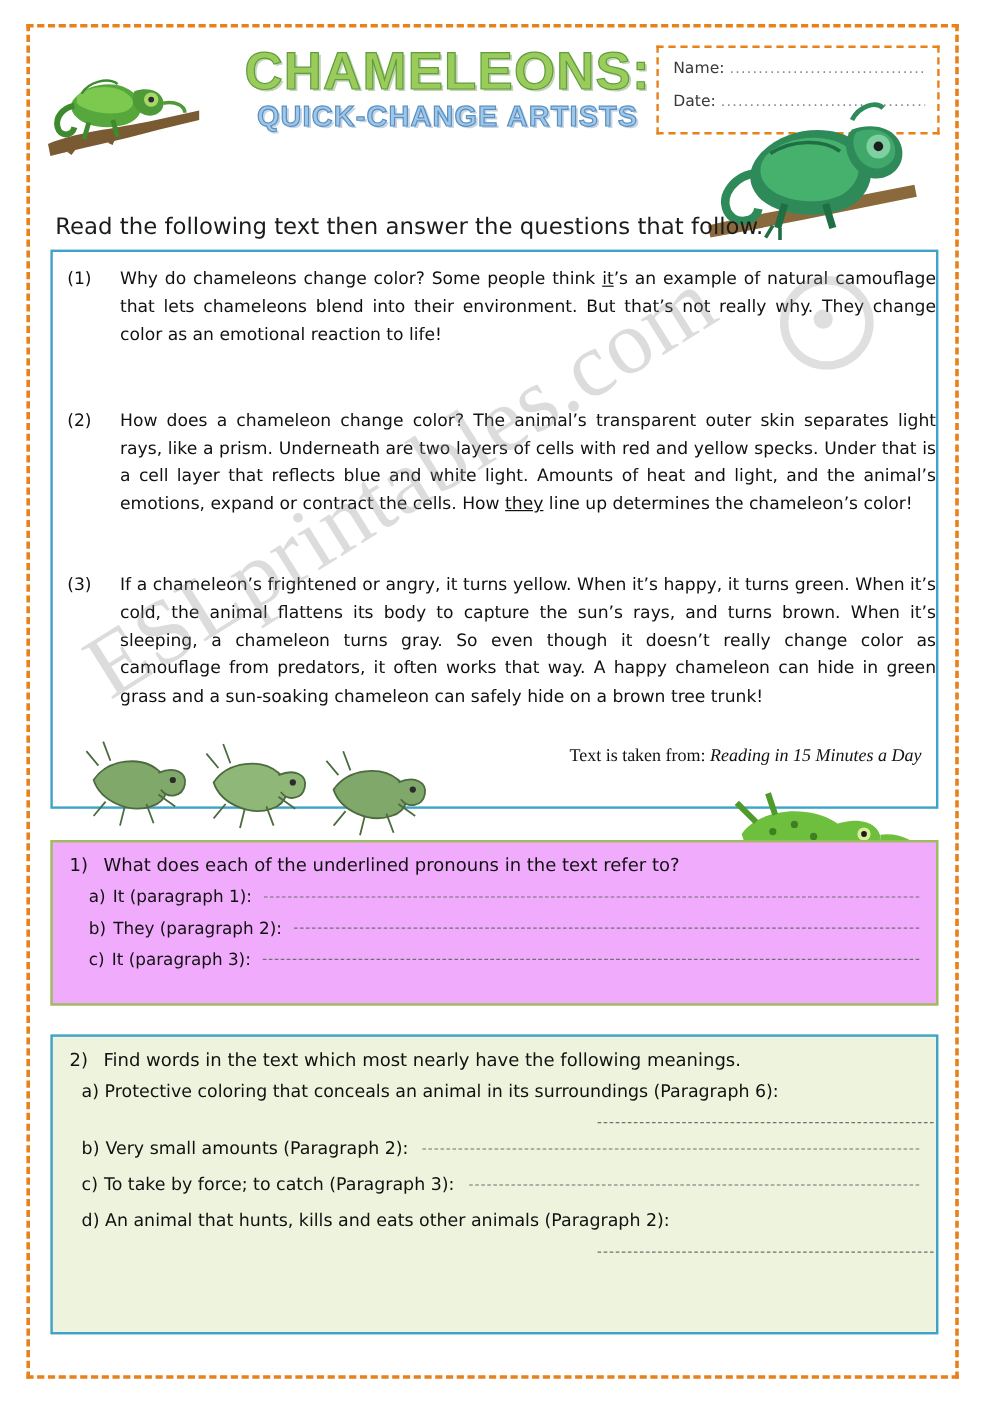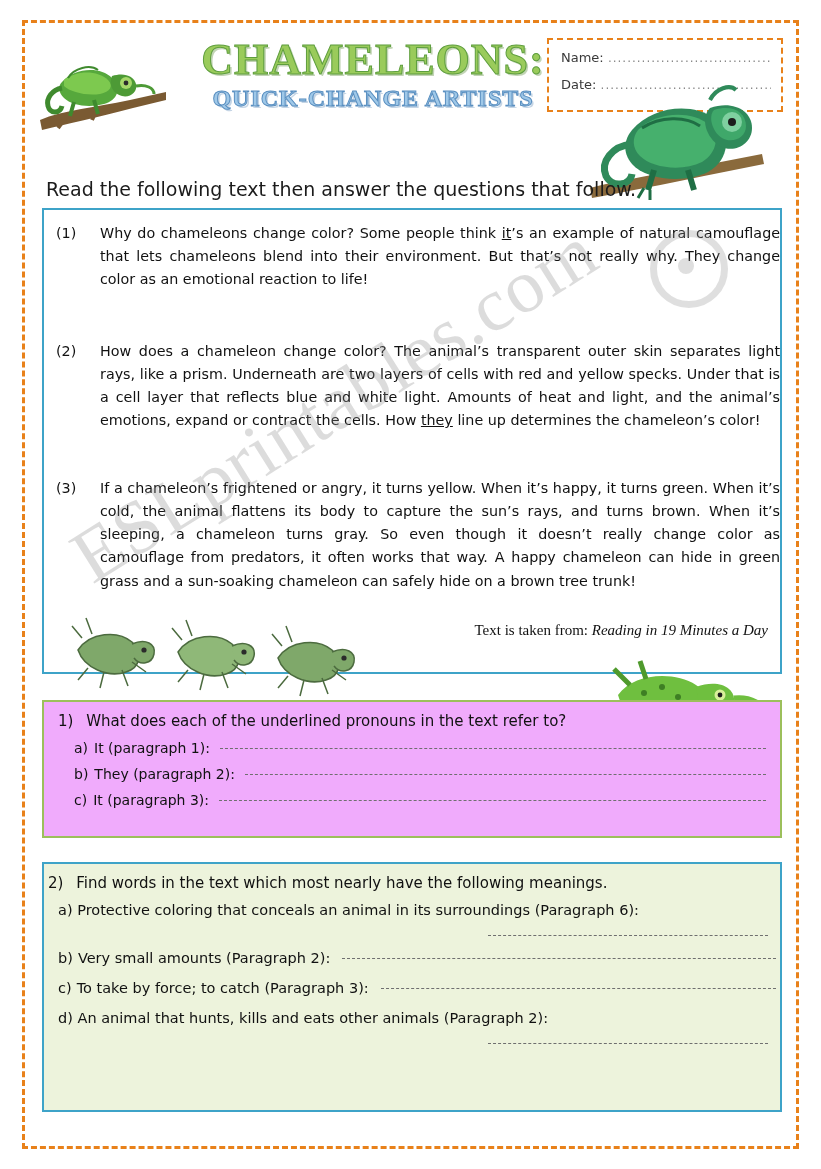--- a/index.html
+++ b/index.html
@@ -44,21 +44,21 @@
   }
 
   .title-block {
     position: absolute;
     left: 120px;
     top: 8px;
     width: 430px;
     text-align: center;
   }
   .title-line1, .title-line2 {
-    font-family: Liberation Serif, serif;
+    font-family: Liberation Sans, sans-serif;
     font-weight: bold;
     letter-spacing: 1px;
     line-height: 1.0;
   }
   .title-line1 {
     font-size: 44px;
     color: #9ACB5B;
     -webkit-text-stroke: 1px #5E9E3E;
     text-shadow: 2px 2px 0 rgba(120,160,90,0.45);
   }
@@ -223,21 +223,21 @@
   
   .qbox2 {
     position: absolute;
     left: 42px;
     top: 862px;
     width: 740px;
     height: 250px;
     border: 2px solid #3EA3C8;
     background: #EDF3DC;
     box-sizing: border-box;
-    padding: 10px 4px;
+    padding: 10px 14px;
   }
   .q2-item {
     font-family: "DejaVu Sans", sans-serif;
     font-size: 14.5px;
     color: #111;
     margin: 0 0 6px 10px;
   }
   .q2-line {
     border-bottom: 1px dashed #6f6f6f;
     height: 1px;
@@ -363,21 +363,21 @@
       <span class="body"><span>How does a chameleon change color? The animal’s transparent outer skin separates light rays, like a prism. Underneath are two layers of cells with red and yellow specks. Under that is a cell layer that reflects blue and white light. Amounts of heat and light, and the animal’s emotions, expand or contract the cells. How </span><u>they</u><span> line up determines the chameleon’s color!</span></span>
     </div>
 
     <div class="para" id="para3">
       <span class="num">(3)</span>
       <span class="body"><span>If a chameleon’s frightened or angry, it turns yellow. When it’s happy, it turns green. When it’s cold, the animal flattens its body to capture the sun’s rays, and turns brown. When it’s sleeping, a chameleon turns gray. So even though </span><span>it</span><span> doesn’t really change color as camouflage from predators, it often works that way. A happy chameleon can hide in green grass and a sun-soaking chameleon can safely hide on a brown tree trunk!</span></span>
     </div>
 
     <div class="source">
       <span>Text is taken from:</span>
-      <span class="ital">Reading in 19 Minutes a Day</span>
+      <span class="ital">Reading in 15 Minutes a Day</span>
     </div>
   </div>
 
   <svg class="gecko-row" viewBox="0 0 330 90">
     <g fill="#7fa86a" stroke="#4c6b3f" stroke-width="1.5">
       <path d="M8 40 C20 22, 48 20, 62 32 C74 42, 70 58, 56 62 C38 68, 14 58, 8 40 Z"></path>
       <path d="M62 34 C76 28, 86 34, 84 44 C82 54, 70 56, 64 48"></path>
       <path d="M12 28 L2 16 M22 24 L16 8 M18 58 L8 70 M34 62 L30 78 M52 60 L58 76 M62 52 L76 62"></path>
     </g>
     <circle cx="74" cy="40" r="2.6" fill="#2b2b2b"></circle>

